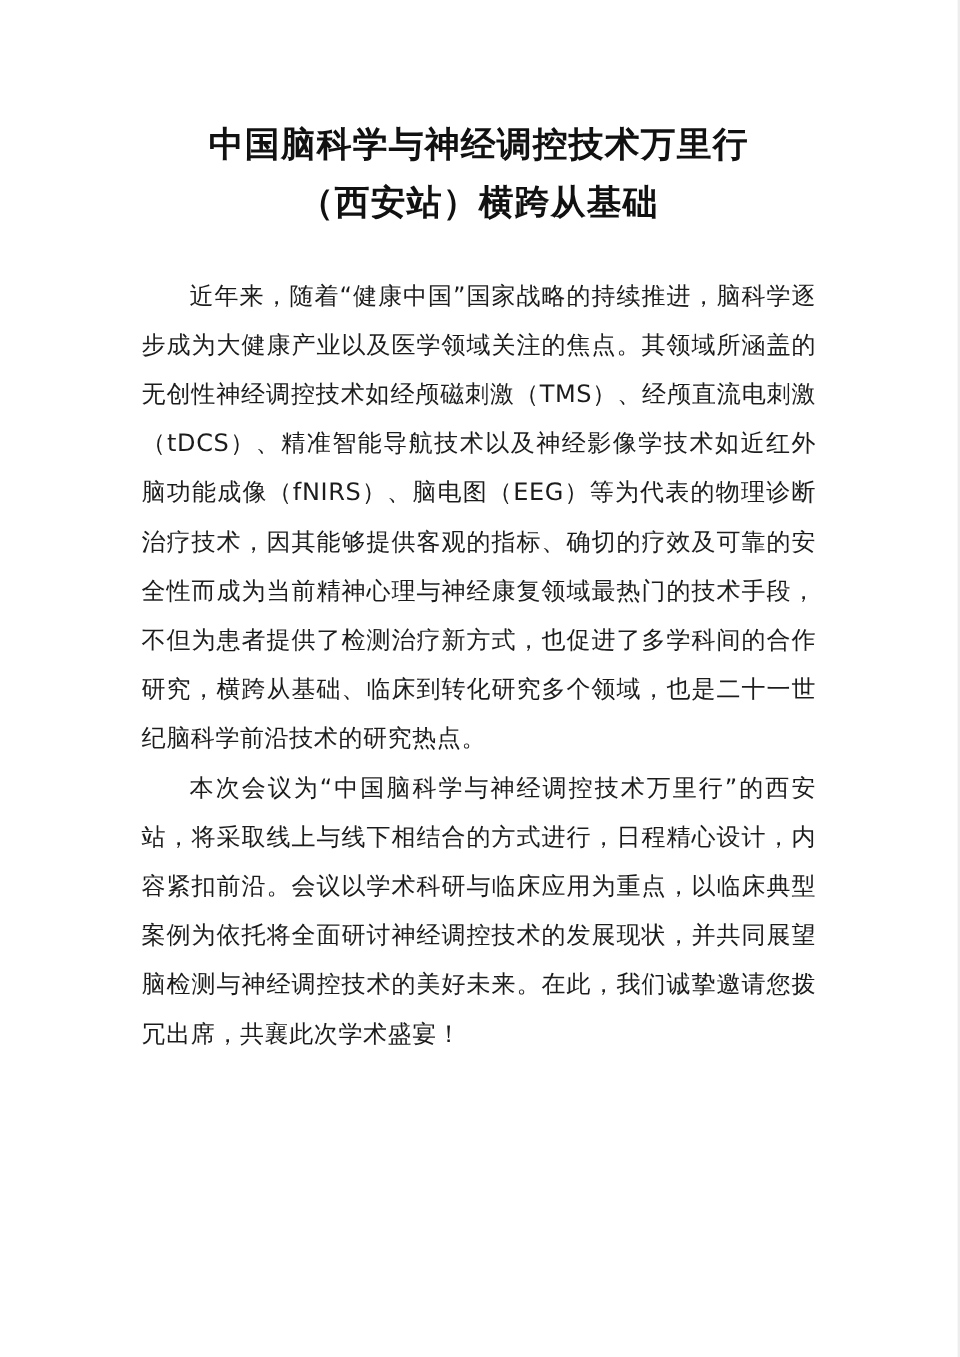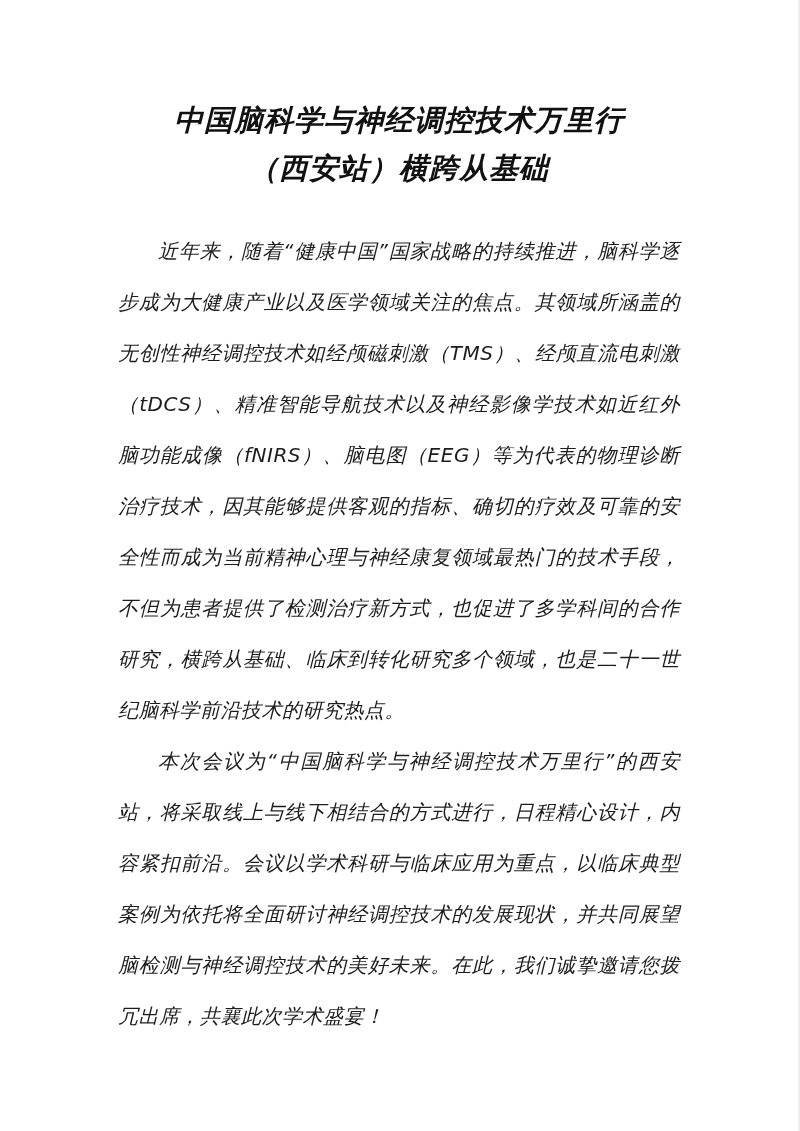--- a/index.html
+++ b/index.html
@@ -10,42 +10,41 @@
   .page {
     position: relative;
     width: 800px;
     height: 1131px;
     background: #ffffff;
     box-sizing: border-box;
     border-right: 2px solid #ededed;
     overflow: hidden;
     font-family: "DejaVu Sans", sans-serif;
     color: #1c1c1c;
-    font-style: italic;
   }
   .doc-title {
     margin: 0;
     padding-top: 96px;
     text-align: center;
     font-size: 29px;
     font-weight: 700;
     line-height: 48px;
     letter-spacing: 1px;
     color: #111111;
   }
   .doc-title .title-line {
     display: block;
   }
   .doc-body {
     margin: 34px 118px 0 118px;
   }
   .doc-body p {
     margin: 0;
     font-size: 20px;
-    line-height: 51px;
+    line-height: 41px;
     text-align: justify;
     text-justify: inter-ideograph;
     text-indent: 40px;
     letter-spacing: 0.5px;
     color: #1c1c1c;
     word-break: break-all;
   }
 </style>
 </head>
 <body>

